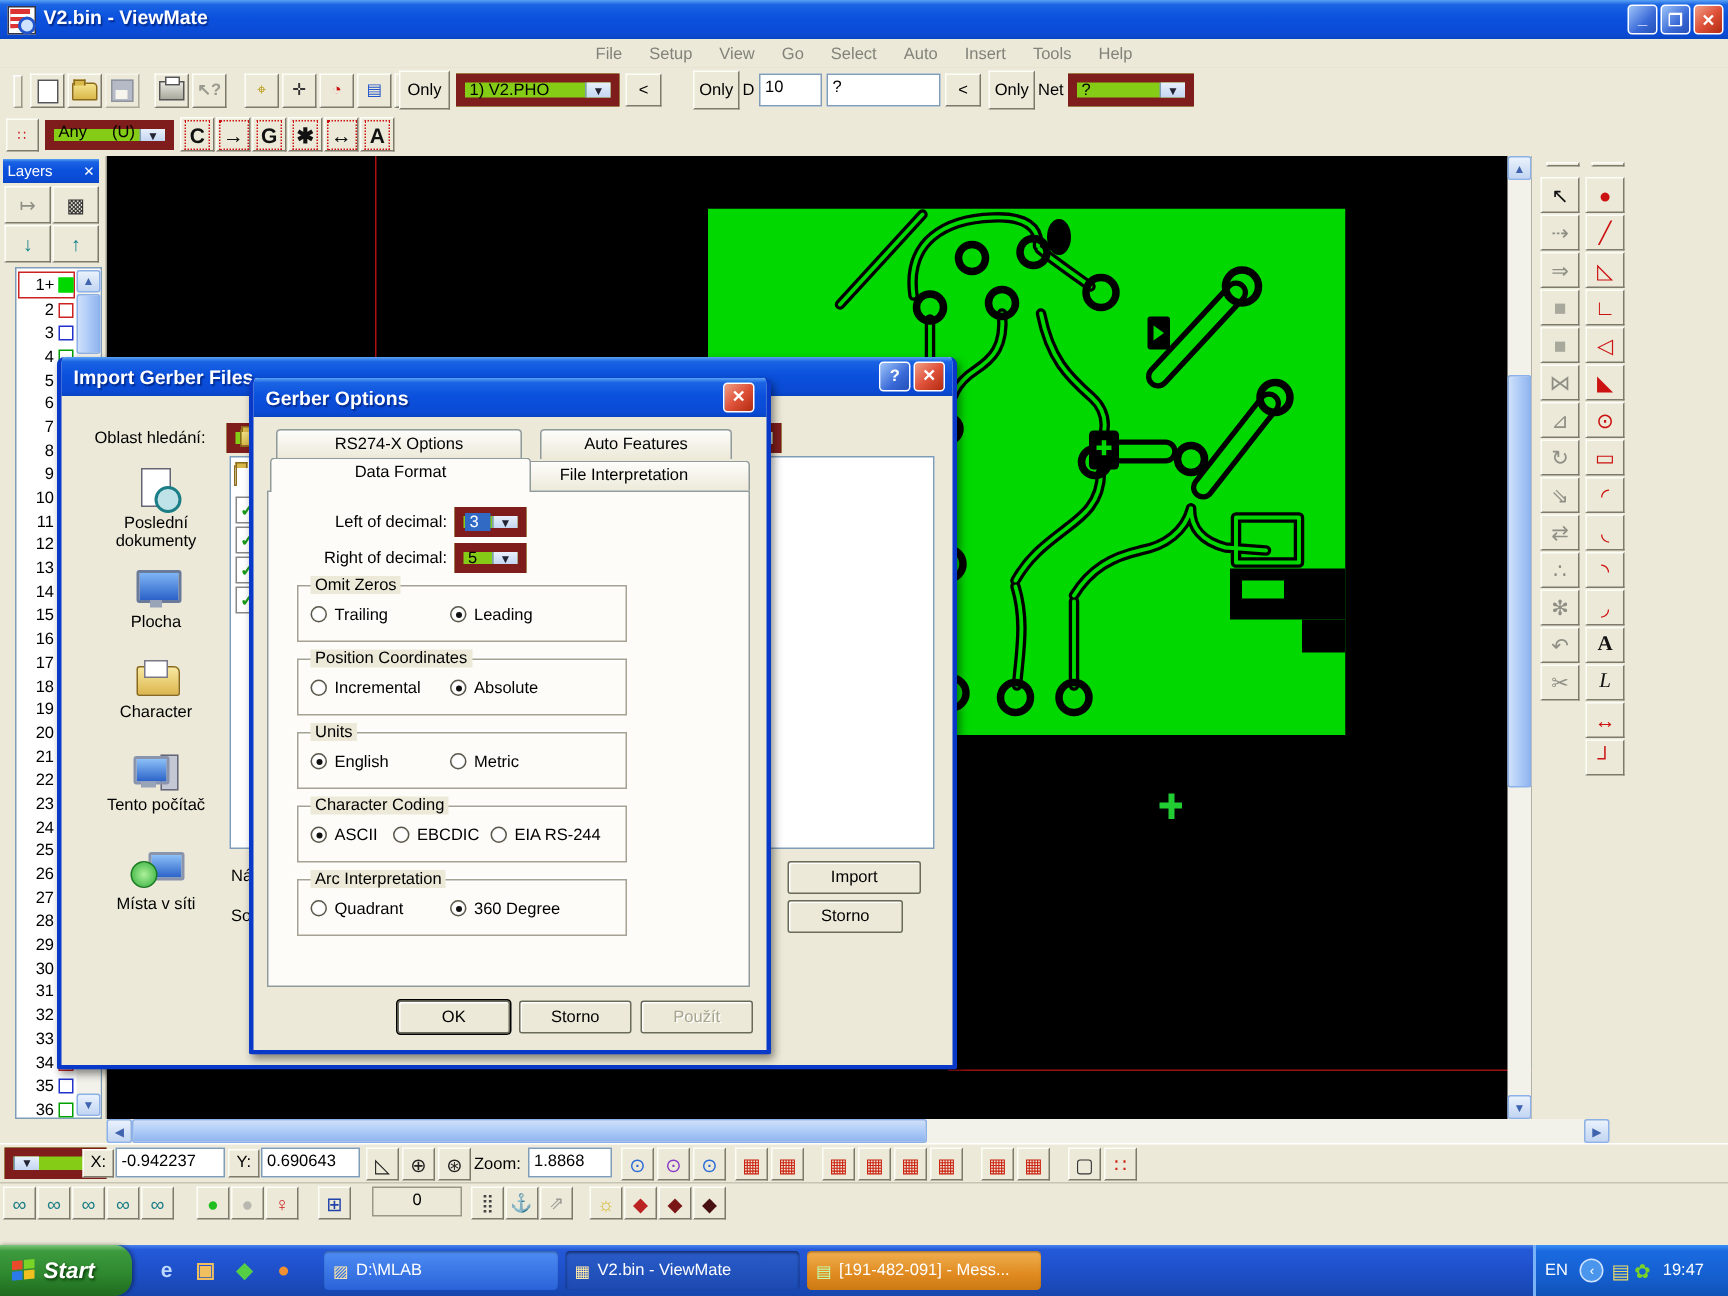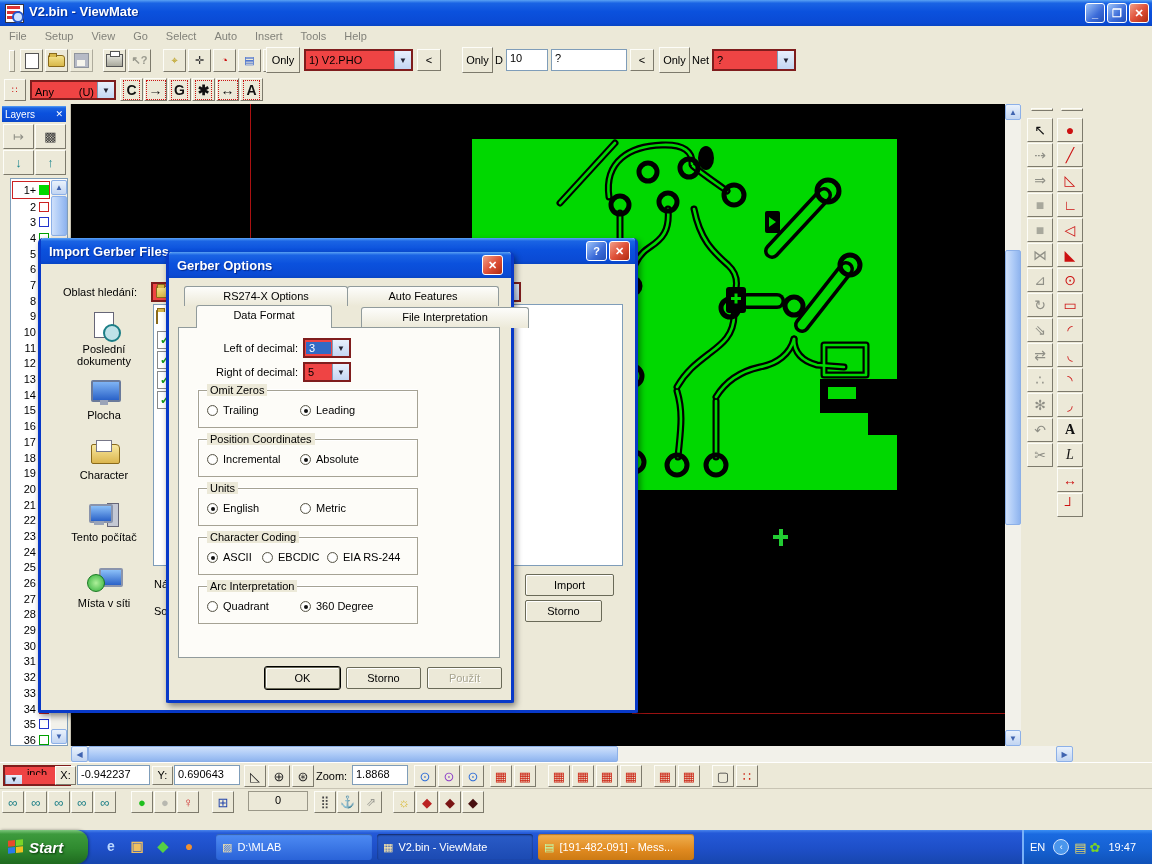--- a/index.html
+++ b/index.html
@@ -5,33 +5,33 @@
   html,body{margin:0;padding:0;}
   body{font-family:"Liberation Sans",sans-serif;font-size:11px;color:#000;}
   #app{position:relative;width:1152px;height:864px;overflow:hidden;background:#ece9d8;}
   .abs{position:absolute;}
   
   .b3{background:#ece9d8;border:1px solid;border-color:#fdfdf8 #7d7a6c #7d7a6c #fdfdf8;box-sizing:border-box;}
   .sunk{background:#fff;border:1px solid #7f9db9;box-sizing:border-box;}
   .field{background:#fff;border:1px solid #7f9db9;box-sizing:border-box;padding:2px 3px;font-size:11px;}
   .icbtn{display:flex;align-items:center;justify-content:center;box-sizing:border-box;cursor:default;}
   .icbtn span{line-height:1;}
-  .combo{background:#ef4444;border:2px solid #7f1d1d;box-sizing:border-box;display:flex;align-items:center;}
+  .combo{background:#84cc16;border:6px solid #7f1d1d;box-sizing:border-box;display:flex;align-items:center;}
   .combo .val{flex:1;padding:0 3px;white-space:pre;overflow:hidden;}
   .combo .arr{width:16px;align-self:stretch;background:linear-gradient(#e8f0fc,#c4d6f2);border-left:1px solid #7f9db9;display:flex;align-items:center;justify-content:center;font-size:8px;color:#223;}
   
   .titlebar{background:linear-gradient(180deg,#5aa2f4 0%,#1a64e4 12%,#0b51dd 45%,#0a4ad4 88%,#0845c4 100%);}
   .ttext{color:#fff;font-weight:bold;font-size:13px;text-shadow:1px 1px 1px #02288a;}
   .xbtn{border:1px solid #fff;border-radius:3px;color:#fff;font-weight:bold;display:flex;align-items:center;justify-content:center;}
   .xbtn.blue{background:linear-gradient(135deg,#9ec4f8,#3a6ad8 60%,#2450b8);}
   .xbtn.red{background:linear-gradient(135deg,#f0a088,#e0523a 50%,#b02a10);}
   .xpwin{border:3px solid #0839c8;border-top:0;border-radius:5px 5px 2px 2px;background:#ece9d8;box-shadow:2px 3px 6px rgba(0,0,0,.45);}
   .xpwin .titlebar{border-radius:3px 3px 0 0;height:26px;display:flex;align-items:center;}
   
-  #menubar{display:flex;align-items:center;background:#ece9d8;border-bottom:1px solid #d8d4c4;}
+  #menubar{display:flex;align-items:center;background:#ece9d8;border-bottom:1px solid #d8d4c4;justify-content:center;}
   .menu-item{padding:2px 9px;color:#82827a;}
   .grip{width:4px;height:20px;border:1px solid;border-color:#fff #9a9788 #9a9788 #fff;margin:0 3px;}
   
   .ic-page{width:12px;height:14px;background:#fff;border:1px solid #555;}
   .ic-folder{width:15px;height:10px;background:linear-gradient(#f4e28a,#d8b84a);border:1px solid #8a6a1a;border-radius:1px 3px 1px 1px;position:relative;}
   .ic-folder::before{content:"";position:absolute;top:-3px;left:0;width:6px;height:3px;background:#d8b84a;border:1px solid #8a6a1a;border-bottom:0;}
   .ic-floppy{width:13px;height:13px;background:#8a94b8;border:1px solid #44506e;position:relative;}
   .ic-floppy::before{content:"";position:absolute;left:2px;top:6px;width:8px;height:6px;background:#fff;}
   .ic-printer{width:15px;height:11px;background:linear-gradient(#e8e8e0,#a8a89c);border:1px solid #555;position:relative;}
   .ic-printer::before{content:"";position:absolute;left:3px;top:-4px;width:8px;height:4px;background:#fff;border:1px solid #555;}
@@ -746,23 +746,23 @@
 
   <div class="abs xpwin" style="left:166px;top:252px;width:342px;height:448px;z-index:20;">
     <div class="titlebar">
       <span class="ttext" style="margin-left:8px;">Gerber Options</span>
       <span class="xbtn red abs icbtn" style="left:313px;top:3px;width:21px;height:20px;">
           <span>✕</span>
         </span>
     </div>
 
     <div class="tab" style="left:15px;top:34px;width:164px;height:20px;"><span>RS274-X Options</span></div>
-    <div class="tab" style="left:178px;top:34px;width:152px;height:20px;"><span>Auto Features</span></div>
-    <div class="tab active" style="left:11px;top:53px;width:136px;height:23px;margin-left:16px;"><span>Data Format</span></div>
-    <div class="tab" style="left:163px;top:55px;width:168px;height:21px;margin-left:29px;"><span>File Interpretation</span></div>
+    <div class="tab" style="left:191px;top:34px;width:128px;height:20px;"><span>Auto Features</span></div>
+    <div class="tab active" style="left:11px;top:53px;width:174px;height:23px;"><span>Data Format</span></div>
+    <div class="tab" style="left:163px;top:55px;width:168px;height:21px;"><span>File Interpretation</span></div>
 
     <div class="abs" style="left:9px;top:75px;width:322px;height:331px;border:1px solid #919b9c;background:#fdfcf8;box-sizing:border-box;"></div>
 
     <div class="abs" style="left:9px;top:90px;width:120px;text-align:right;z-index:21;">Left of decimal:</div>
     <div class="abs combo" style="left:134px;top:86px;width:48px;height:20px;z-index:21;">
       <span class="val" style="background:#316ac5;color:#fff;margin:1px;">3</span>
       <span class="arr">▼</span>
     </div>
     <div class="abs" style="left:9px;top:114px;width:120px;text-align:right;z-index:21;">Right of decimal:</div>
     <div class="abs combo" style="left:134px;top:110px;width:48px;height:20px;z-index:21;">

